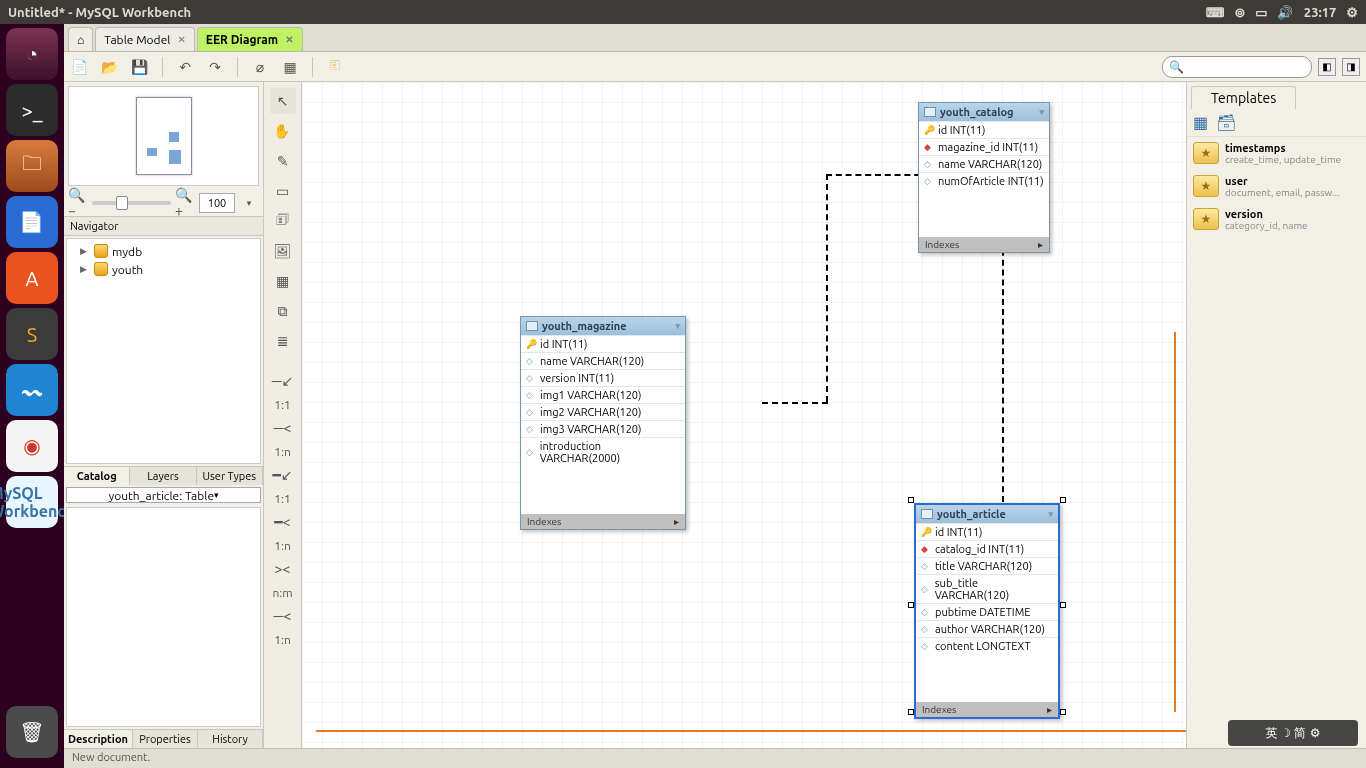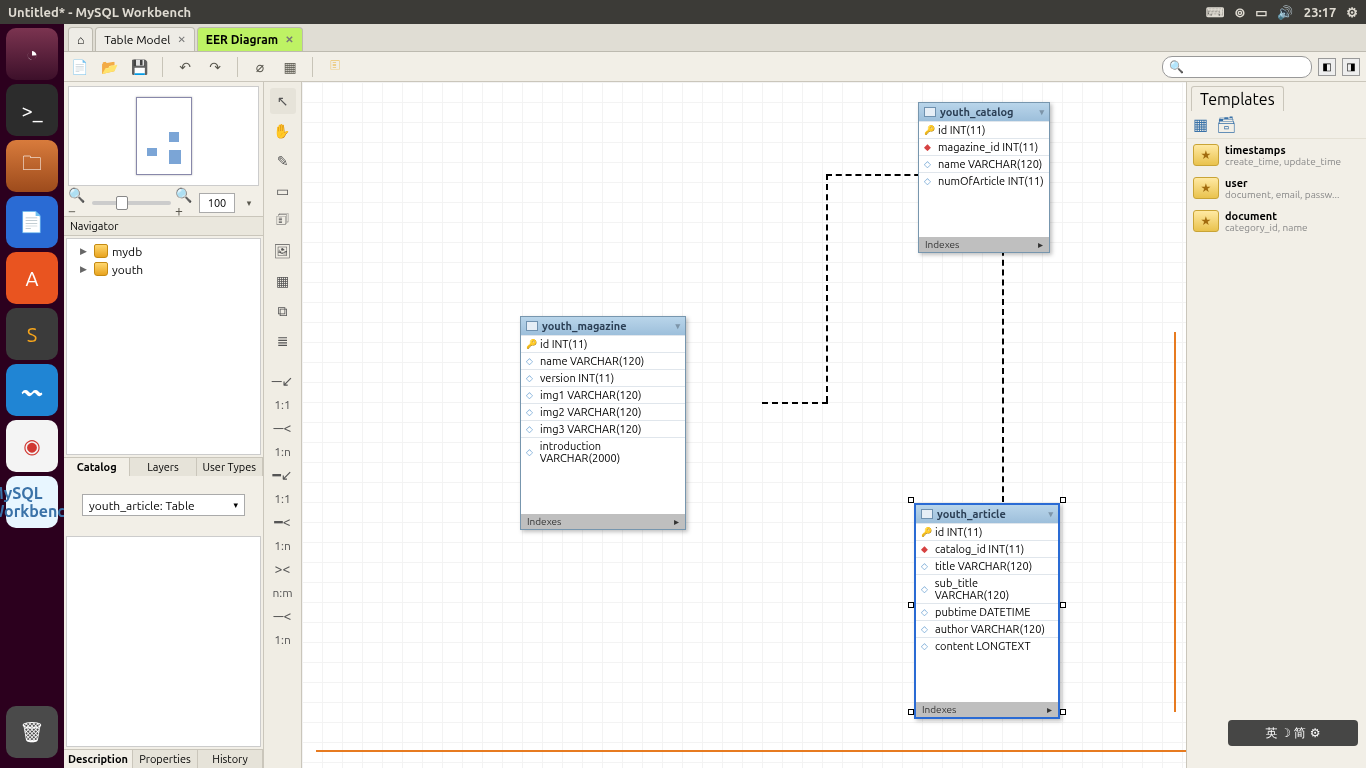--- a/index.html
+++ b/index.html
@@ -45,21 +45,21 @@
 .zoom-row .slider .knob { position:absolute; left:30%; top:-5px; width:12px; height:14px; background:#fff; border:1px solid #888; border-radius:2px;}
 .zoom-row input.zoomval { width: 36px; height: 20px; font-size: 11px; text-align:center; border:1px solid #aaa;}
 .panel-title { font-size: 11px; padding: 3px 6px; border-top:1px solid #cac6bb; border-bottom:1px solid #cac6bb; background:#eae7dd; }
 .nav-tree { flex:1; background:#fff; margin: 2px; border:1px solid #ccc; font-size:12px; padding: 3px; overflow:auto;}
 .nav-tree .node { padding: 2px 0 2px 10px; display:flex; align-items:center; gap:4px;}
 .nav-tree .arrow { font-size:9px; color:#666; width:10px;}
 .db-icon { width:14px; height:14px; background:linear-gradient(#ffd76e,#e8a31e); border-radius:2px 2px 3px 3px; border:1px solid #c58a12; }
 .tabs-bottom { display:flex; border-top:1px solid #cac6bb;}
 .tabs-bottom .btab { flex:1; font-size:11px; text-align:center; padding:3px 4px; border-right:1px solid #cac6bb; cursor:pointer; background:#e6e3d9;}
 .tabs-bottom .btab.active { background:#f2efe7; font-weight:bold;}
-.sel-dropdown { margin: 18px; height:22px; border:1px solid #aaa; background:#fff; font-size:12px; display:flex; align-items:center; padding:0 6px; justify-content:space-between;}
+.sel-dropdown { margin: 2px; height:16px; border:1px solid #aaa; background:#fff; font-size:12px; display:flex; align-items:center; padding:0 6px; justify-content:center;}
 .detail-area { flex:1; background:#fff; margin:2px; border:1px solid #ccc; min-height:140px;}
 
 
 .palette { width: 38px; background:#f0ede4; border-right:1px solid #cac6bb; display:flex; flex-direction:column; align-items:center; padding-top:6px; gap:4px; }
 .p-tool { width:26px; height:26px; display:flex; align-items:center; justify-content:center; font-size:14px; color:#555; cursor:pointer; border-radius:3px;}
 .p-label { font-size: 12px; color:#555; }
 
 
 .canvas-wrap { flex:1; position:relative; overflow:auto; background: #fff; 
   background-image: linear-gradient(#f3f3f3 1px, transparent 1px), linear-gradient(90deg, #f3f3f3 1px, transparent 1px);
@@ -76,21 +76,21 @@
 .col-row .c-icon { font-size:9px; width:10px; }
 .idx-row { background:#bfbfbf; color:#333; font-size:10px; padding: 2px 6px; display:flex; justify-content:space-between; cursor:pointer;margin-top:48px;}
 .ic-key { color:#e6b500; }
 .ic-fk  { color:#d64141; }
 .ic-col { color:#6aa1d2; }
 
 .selection-handle { position:absolute; width:6px; height:6px; background:#fff; border:1px solid #000; }
 
 
 .right-panel { width: 180px; background:#f2efe7; border-left:1px solid #cac6bb; display:flex; flex-direction:column;}
-.rp-tab { display:inline-block; font-size:16px; padding:3px 8px; border:1px solid #cac6bb; border-bottom:none; border-radius:3px 3px 0 0; margin:4px 0 0 4px; background:#f2efe7;}
+.rp-tab { display:inline-block; font-size:14px; padding:3px 19px; border:1px solid #cac6bb; border-bottom:none; border-radius:3px 3px 0 0; margin:4px 0 0 4px; background:#f2efe7;}
 .rp-row { padding:4px 6px; display:flex; border-bottom:1px solid #e4e0d4;}
 .tpl-item { display:flex; gap:6px; padding:5px 6px; font-size:11px; cursor:pointer;}
 .tpl-item .star { width:26px; height:22px; background:linear-gradient(#ffe9a3,#e9c24d); border:1px solid #c9a436; border-radius:3px; display:flex; align-items:center; justify-content:center; color:#a16b0f; font-size:12px;}
 .tpl-item .tpl-sub { color:#888; font-size:10px;}
 
 
 .statusbar { height: 20px; background:#e0ddd3; border-top:1px solid #c3bfb3; font-size:11px; padding: 2px 8px; color:#555;}
 
 
 .conn { position:absolute; border-color:#000; }
@@ -386,28 +386,31 @@
           <div class="tpl-item">
             <div class="star">★</div>
             <div>
               <div style="font-weight:bold;">user</div>
               <div class="tpl-sub">document, email, passw...</div>
             </div>
           </div>
           <div class="tpl-item">
             <div class="star">★</div>
             <div>
-              <div style="font-weight:bold;">document</div>
+              <div style="font-weight:bold;">version</div>
               <div class="tpl-sub">category_id, name</div>
             </div>
           </div>
         </div>
     </div>
 
   </div>
 
+  <div class="statusbar">
+    <span>New document.</span>
+  </div>
 
   <div class="ime-indicator">
       <span>英 ☽ 简</span>
       <span>⚙</span>
     </div>
 
 </div>
 
 </body></html>

